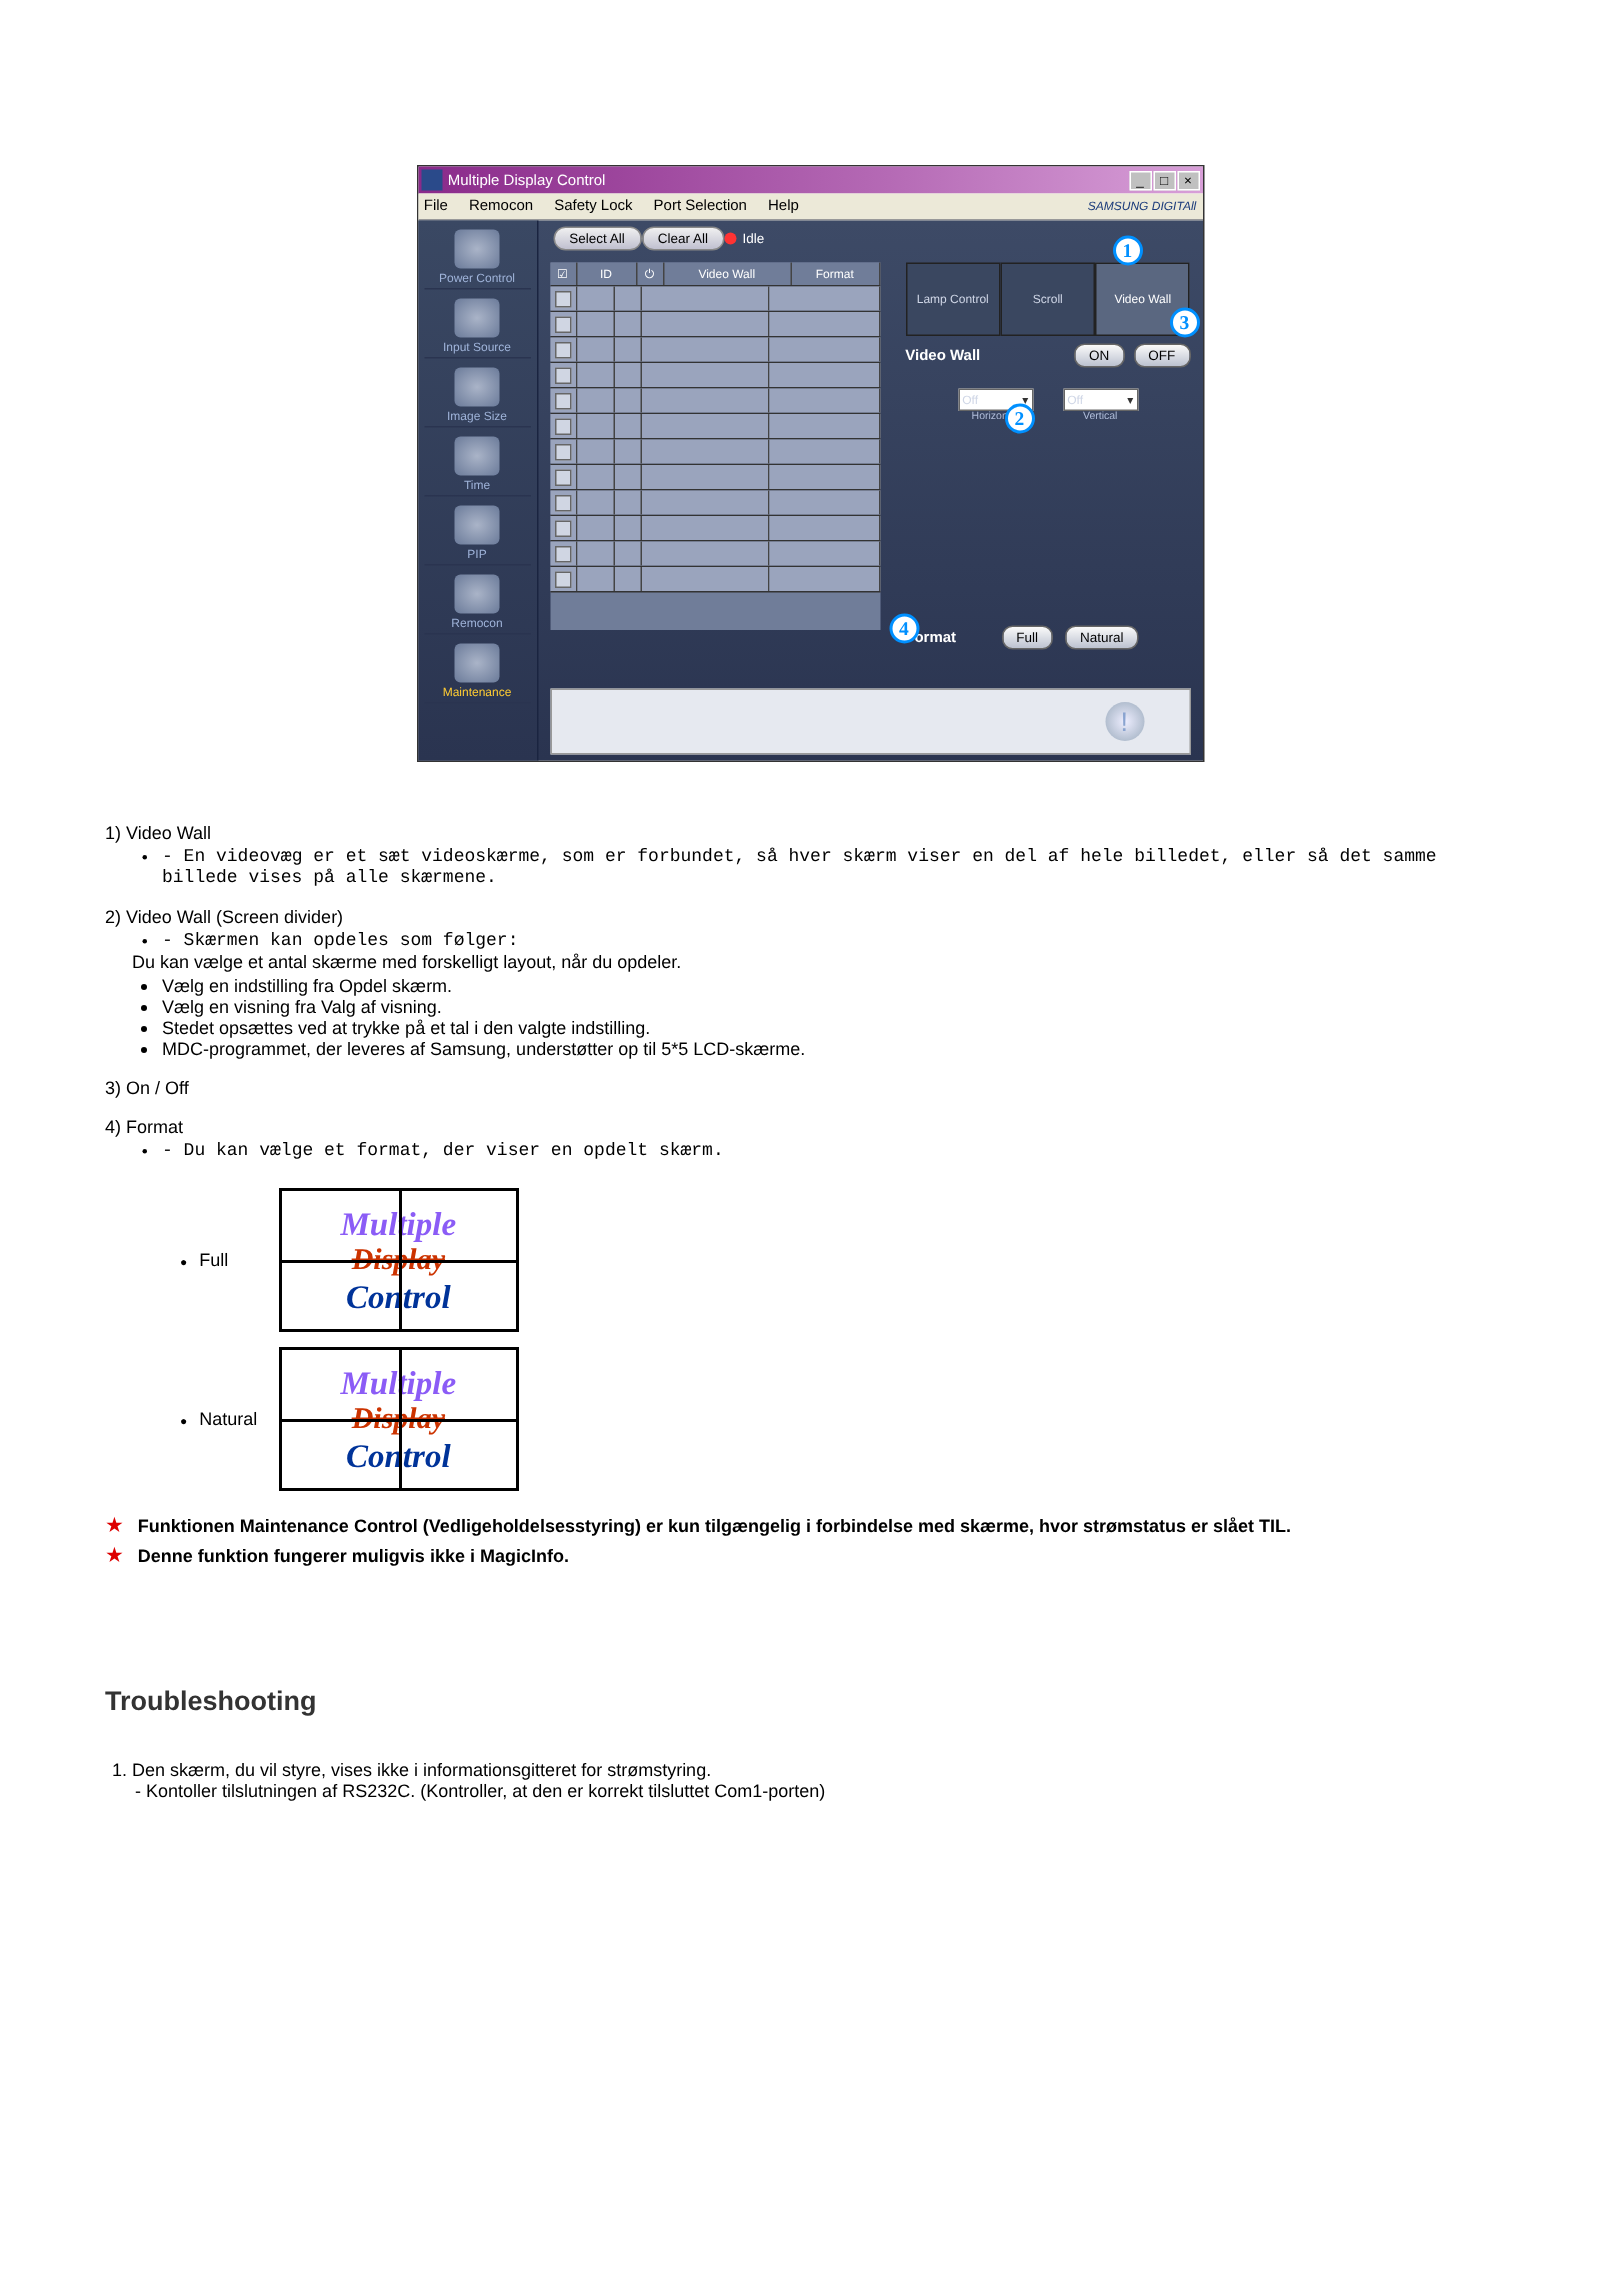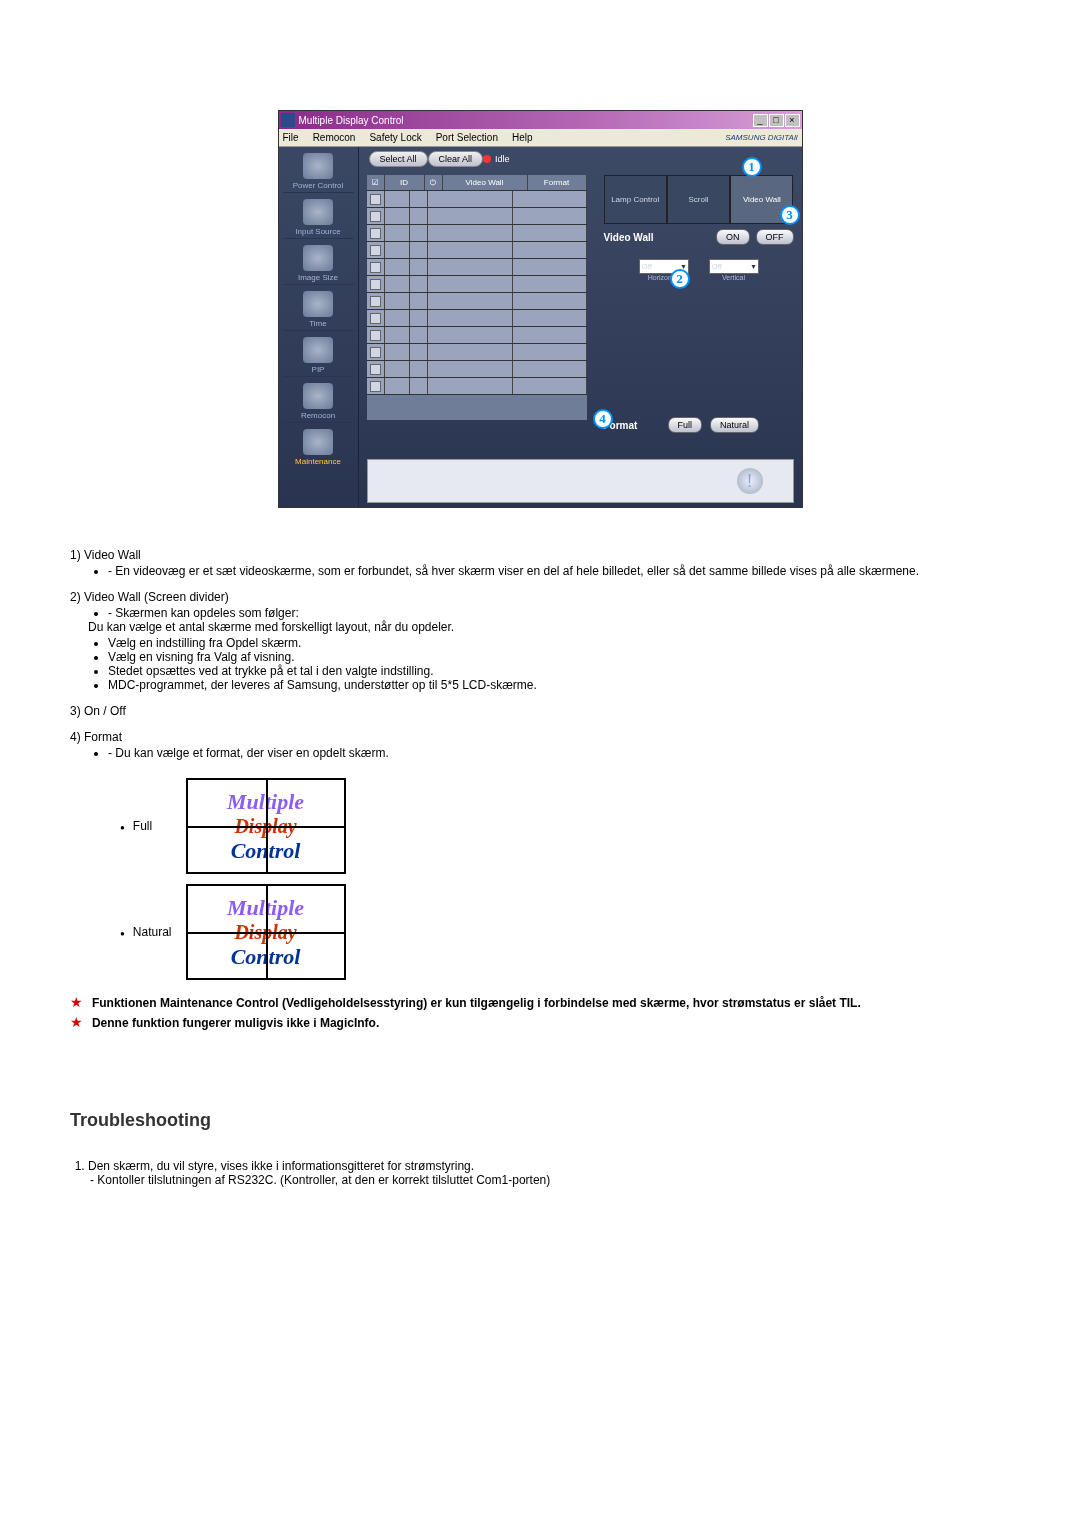--- a/index.html
+++ b/index.html
@@ -161,21 +161,21 @@
     background: radial-gradient(#eef,#9ab); display:flex;align-items:center;justify-content:center;
     color:#8aa4d0; font-size:18px;
   }
   
   .doc { margin-top: 40px; font-size: 12px; }
   .doc-list { list-style:none; padding:0; margin:0;}
   .doc-list > li { margin-bottom: 12px; }
   .li-num { display:inline;}
   .sub { margin: 2px 0 0 16px; padding: 0; }
   .sub li { list-style: disc; margin-left: 22px; font-size: 12px;}
-  .sub-dash { list-style:none; margin-left: 0; }
+  .sub-dash { list-style:none; margin-left: 0; font-family: Liberation Mono, monospace; }
   .sub-dash::before { content:"- "; }
   .format-table { margin: 6px 0 8px 42px; }
   .format-table td { vertical-align: middle; padding: 4px 6px; font-size: 12px;}
   .format-table td.bullet::before { content:"●"; font-size:8px; margin-right:8px;}
   .fmt-img {
     width: 160px; height: 96px;
     border: 2px solid #000; position:relative;
     display:flex;align-items:center;justify-content:center;
     flex-direction:column; font-family: "Times New Roman", serif;
     font-style: italic;

